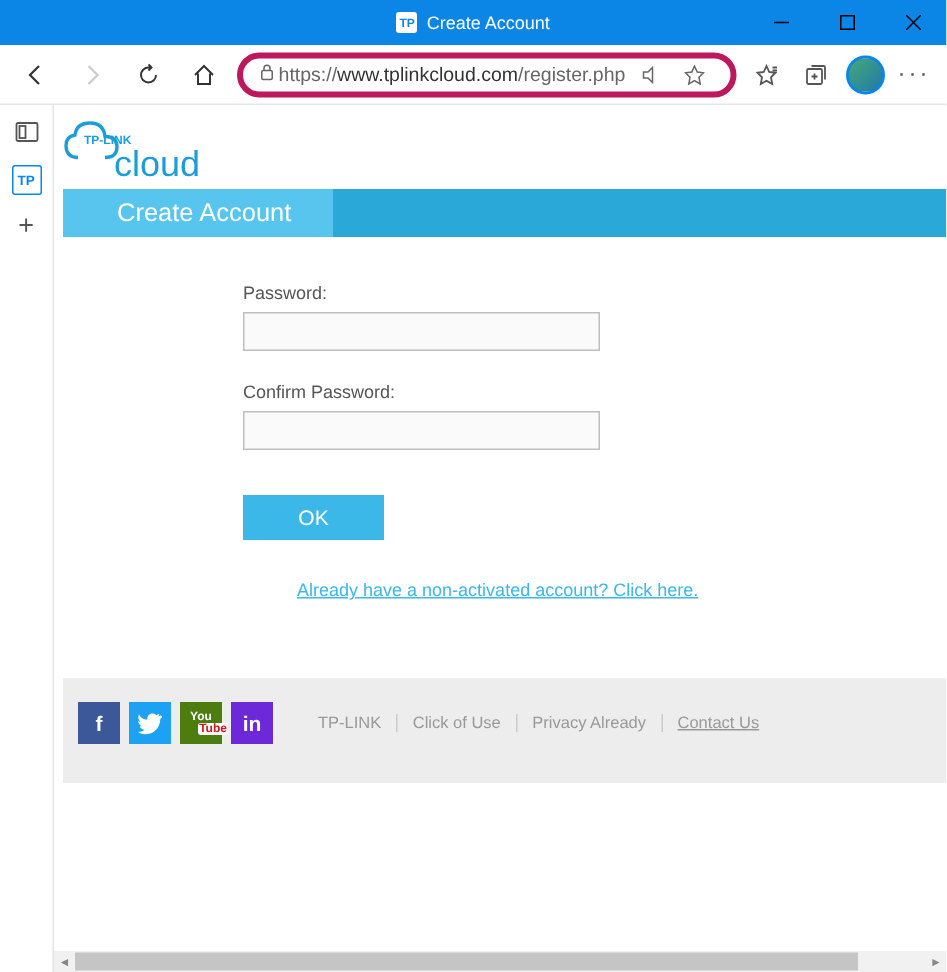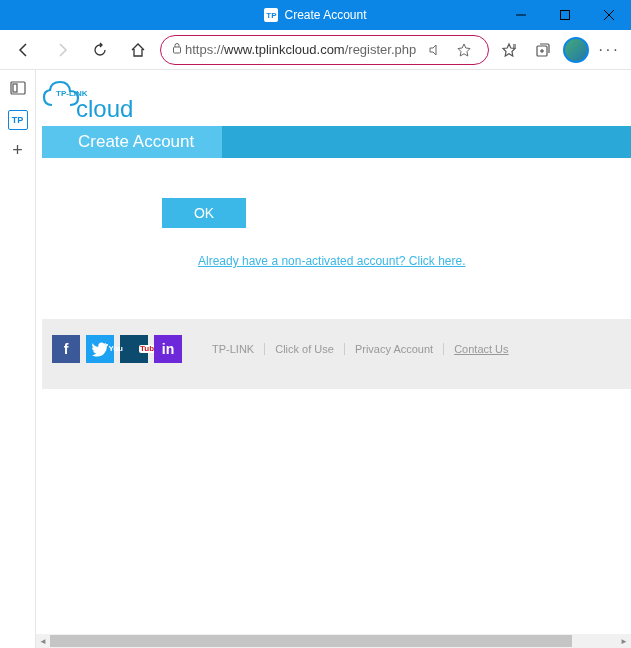--- a/index.html
+++ b/index.html
@@ -9,21 +9,21 @@
 .titlebar { height: 30px; background: #0b86e6; display: flex; align-items: center; justify-content: center; position: relative; }
 .titlebar .tab { display: flex; align-items: center; gap: 6px; color: #fff; font-size: 12px; }
 .titlebar .tab .favicon { width: 14px; height: 14px; background: #fff; border-radius: 2px; display: flex; align-items: center; justify-content: center; color: #0b86e6; font-size: 8px; font-weight: bold; }
 .win-controls { position: absolute; right: 0; top: 0; display: flex; }
 .win-btn { width: 44px; height: 30px; display: flex; align-items: center; justify-content: center; color: #000; font-size: 11px; }
 
 
 .toolbar { height: 40px; display: flex; align-items: center; padding: 0 8px; gap: 6px; border-bottom: 1px solid #e5e5e5; }
 .tb-btn { width: 32px; height: 32px; display: flex; align-items: center; justify-content: center; border-radius: 4px; color: #555; }
 .tb-btn.disabled { color: #ccc; }
-.addr { flex: 1; display: flex; align-items: center; height: 30px; border: 1px solid #be185d; border-radius: 15px; padding: 0 10px; gap: 2px; color: #666; font-size: 13px; }
+.addr { flex: 1; display: flex; align-items: center; height: 30px; border: 4px solid #be185d; border-radius: 15px; padding: 0 10px; gap: 2px; color: #666; font-size: 13px; }
 .addr .lock { color: #777; font-size: 12px; }
 .addr-url { flex: 1; white-space: nowrap; overflow: hidden; }
 .addr-url .bold { color: #333; }
 .tb-icon { width: 28px; height: 28px; display: flex; align-items: center; justify-content: center; color: #555; }
 .avatar { width: 26px; height: 26px; border-radius: 50%; background: linear-gradient(135deg,#4a7,#27a); border: 2px solid #0b86e6; }
 .more { font-size: 16px; letter-spacing: 2px; }
 
 
 .main { display: flex; height: calc(648px - 30px - 40px); }
 .sidebar { width: 36px; border-right: 1px solid #e5e5e5; display: flex; flex-direction: column; align-items: center; padding-top: 6px; gap: 10px; }
@@ -38,29 +38,29 @@
 .logo { height: 50px; display: flex; align-items: center; padding-left: 0; }
 .logo svg { display: block; }
 
 .banner { height: 32px; background: #2aa8d8; display: flex; align-items: center; }
 .banner-inner { background: #57c5ee; height: 100%; padding: 0 28px 0 36px; display: flex; align-items: center; color: #fff; font-size: 17px; font-weight: 300; }
 
 .form-area { padding: 30px 0 30px 120px; }
 .field { margin-bottom: 20px; }
 .field label { display: block; font-size: 12px; color: #555; margin-bottom: 6px; }
 .field input { width: 238px; height: 26px; border: 1px solid #bfbfbf; background: #fafafa; padding: 0 6px; font-size: 12px; }
-.ok-btn { width: 84px; height: 30px; background: #3bb7e8; color: #fff; border: none; font-size: 14px; margin-top: 10px; cursor: pointer; }
+.ok-btn { width: 94px; height: 30px; background: #3bb7e8; color: #fff; border: none; font-size: 14px; margin-top: 10px; cursor: pointer; }
 .activate-link { display: inline-block; margin-top: 26px; color: #3bb7e8; font-size: 12px; text-decoration: underline; margin-left: 36px; }
 
 
 .footer { background: #ededed; padding: 16px 10px 26px; display: flex; align-items: center; gap: 6px; margin-top: 20px; }
 .social { width: 28px; height: 28px; display: flex; align-items: center; justify-content: center; color: #fff; font-size: 14px; font-weight: bold; }
 .fb { background: #3b5998; }
 .tw { background: #1da1f2; }
-.yt { background: #0c4a6e; font-size: 8px; line-height: 1; flex-direction: row; }
+.yt { background: #4d7c0f; font-size: 8px; line-height: 1; flex-direction: column; }
 .li { background: #6d28d9; }
 .foot-links { margin-left: 14px; font-size: 11px; color: #999; display: flex; gap: 0; }
 .foot-links span { padding: 0 10px; border-right: 1px solid #ccc; }
 .foot-links span:last-child { border-right: none; text-decoration: underline; }
 
 
 .h-scroll { position: absolute; left: 0; right: 0; bottom: 0; height: 14px; background: #f1f1f1; display: flex; align-items: center; }
 .h-scroll .arrow { width: 14px; height: 14px; display: flex; align-items: center; justify-content: center; color: #888; font-size: 8px; }
 .h-scroll .track { flex: 1; height: 14px; position: relative; }
 .h-scroll .thumb { position: absolute; left: 0; top: 1px; height: 12px; width: 92%; background: #c5c5c5; }
@@ -181,41 +181,49 @@
           <text x="14" y="19" font-family="Arial" font-size="8" font-weight="bold" fill="#1a9dd9">TP-LINK</text>
           <text x="34" y="40" font-family="Arial" font-size="24" font-weight="300" fill="#1a9dd9">cloud</text>
         </svg>
       </div>
 
       <div class="banner">
         <div class="banner-inner">Create Account</div>
       </div>
 
       <div class="form-area">
+        <div class="field">
+          <label>Password:</label>
+          <input type="password" value="" style="">
+        </div>
+        <div class="field">
+          <label>Confirm Password:</label>
+          <input type="password" value="" style="">
+        </div>
         <button class="ok-btn">OK</button>
         <br>
         <a href="#" class="activate-link">Already have a non-activated account? Click here.</a>
       </div>
 
       <div class="footer">
         <div class="social fb">f</div>
         <div class="social tw">
           <svg width="16" height="16" viewBox="0 0 16 16">
               <path d="M15 3c-.5.3-1.3.5-2 .6.7-.4 1-.9 1.3-1.8-.6.4-1.4.7-2.2.9C11.5 2 10.6 1.6 9.6 1.6c-1.9 0-3.4 1.6-3.4 3.5 0 .3 0 .5.1.8C3.5 5.7 1.8 4.3.7 2.3c-.3.5-.5 1.1-.5 1.8 0 1.2.6 2.3 1.5 2.9-.6 0-1.1-.2-1.6-.4v.1c0 1.7 1.2 3.1 2.7 3.4-.3.1-.6.1-.9.1-.2 0-.4 0-.7-.1.4 1.4 1.7 2.4 3.2 2.4-1.2.9-2.6 1.5-4.2 1.5H0c1.5 1 3.3 1.5 5.2 1.5 6.2 0 9.6-5.2 9.6-9.8v-.4c.7-.5 1.2-1.1 1.7-1.8z" fill="#fff"></path>
             </svg>
         </div>
         <div class="social yt">
             <span>You</span>
             <span style="background:#fff;color:#cc181e;padding:0 1px;border-radius:2px;margin-left:16px;">Tube</span>
           </div>
         <div class="social li">in</div>
         <div class="foot-links">
           <span>TP-LINK</span>
           <span>Click of Use</span>
-          <span>Privacy Account</span>
+          <span>Privacy Already</span>
           <span>Contact Us</span>
         </div>
       </div>
 
     </div>
 
     <div class="h-scroll">
       <div class="arrow">◄</div>
       <div class="track">
         <div class="thumb"></div>

